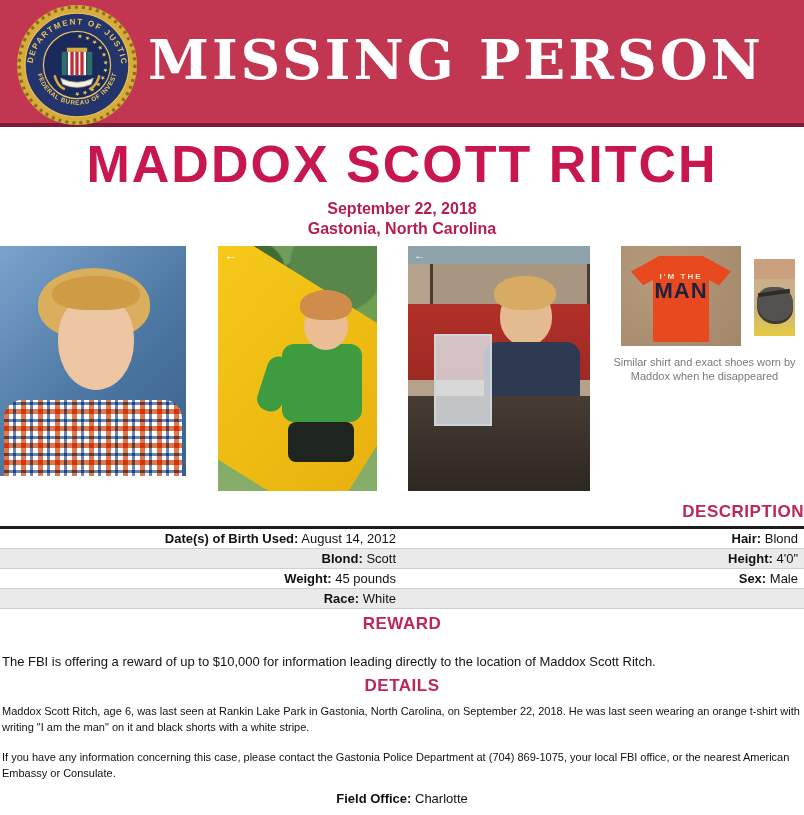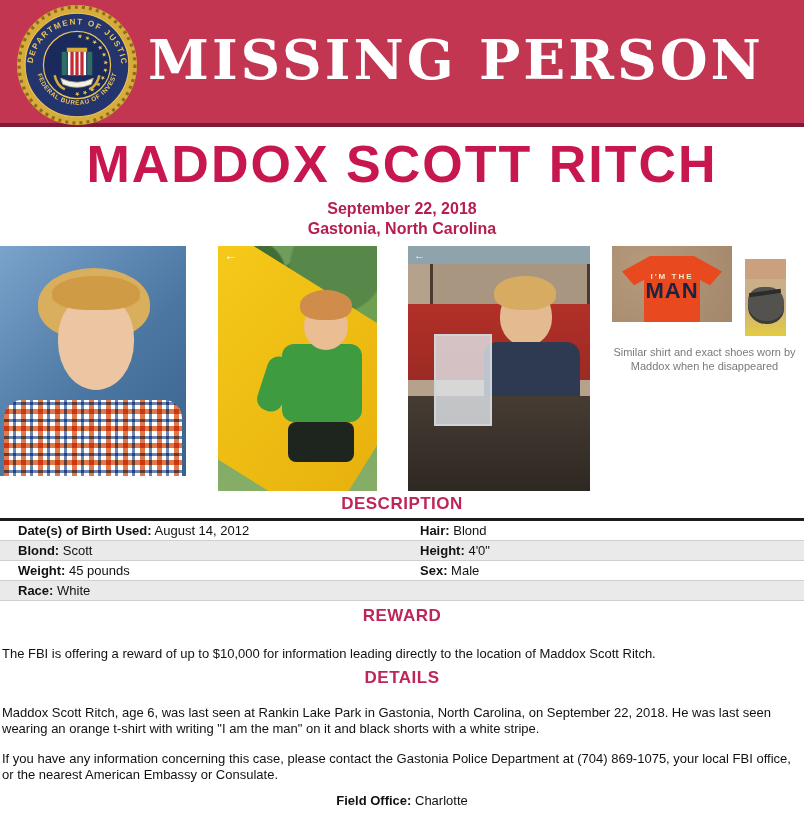--- a/index.html
+++ b/index.html
@@ -47,46 +47,46 @@
   .photo3 .frame { position:absolute; left:22px; top:10px; width:160px; height:52px; border:3px solid #4a3a30; background:#a99681; }
   .photo3 .booth { position:absolute; left:0; top:58px; width:100%; height:76px; background:linear-gradient(180deg,#b23028,#9c2a24); }
   .photo3 .table3 { position:absolute; left:0; top:150px; width:100%; height:95px; background:linear-gradient(180deg,#463c33,#2e2822); }
   .photo3 .menu { position:absolute; left:26px; top:88px; width:58px; height:92px; background:rgba(222,227,232,.82); border:2px solid #cfd4d8; }
   .photo3 .head3 { position:absolute; left:92px; top:42px; width:52px; height:58px; background:#e4ba90; border-radius:48%; }
   .photo3 .hair3 { position:absolute; left:86px; top:30px; width:62px; height:34px; background:#d7ac62; border-radius:50% 50% 42% 42%; }
   .photo3 .shirt3 { position:absolute; left:76px; top:96px; width:96px; height:62px; background:#2e3a52; border-radius:14px 14px 4px 4px; }
   .back-arrow { position:absolute; left:6px; top:2px; color:#fff; font-size:13px; }
   .evidence { margin-left:22px; width:185px; }
   .evidence-imgs { display:flex; align-items:flex-start; }
-  .shirt-photo { width:120px; height:76px; background:radial-gradient(circle at 30% 30%, #b59a7c, #a3876a); }
+  .shirt-photo { width:120px; height:100px; background:radial-gradient(circle at 30% 30%, #b59a7c, #a3876a);margin-left:9px; }
   .tee { position:absolute; left:10px; top:10px; width:100px; height:86px; background:#e8491f;
     clip-path:polygon(28% 0, 72% 0, 100% 18%, 88% 34%, 78% 28%, 78% 100%, 22% 100%, 22% 28%, 12% 34%, 0 18%); }
   .tee-text { position:absolute; left:0; top:26px; width:100%; text-align:center; }
   .tee-line1 { font-size:8px; font-weight:bold; color:#f7e9c8; letter-spacing:2px; }
   .tee-line2 { font-size:22px; line-height:20px; font-weight:bold; color:#1c2340; letter-spacing:1px; }
   .shoe-photo { width:41px; height:77px; margin-left:13px; margin-top:13px; background:linear-gradient(180deg,#caa07e 0 26%, #c9b089 26% 60%, #e5cb3f); }
   .shoe-body { position:absolute; left:3px; top:28px; width:36px; height:34px; background:#53524e; border-radius:40% 45% 45% 50%; box-shadow:0 3px 0 #3c3b38; }
   .shoe-strap { position:absolute; left:4px; top:32px; width:32px; height:4px; background:#2d2c2a; transform:rotate(-8deg); }
   .evidence-caption { margin-top:9px; font-size:11px; line-height:14px; color:#7a7a7a; text-align:center; }
 
   
   .section-heading { text-align:center; font-size:17px; font-weight:bold; color:#BE2558; letter-spacing:.5px; }
-  .desc-heading { margin-top:3px; }
+  .desc-heading { margin-top:11px;text-align:right; }
 
   
   table.desc { width:100%; border-collapse:collapse; margin-top:4px; border-top:3px solid #1c1c1c; font-size:13px; }
-  table.desc td { width:50%; padding:2px 18px; height:20px; border-bottom:1px solid #cfcfcf; }
+  table.desc td { width:50%; padding:2px 6px; height:20px; border-bottom:1px solid #cfcfcf;text-align:right; }
   table.desc tr:nth-child(even) td { background:#EAEAEA; }
   .lbl { font-weight:bold; }
 
   
   .reward-heading { margin-top:5px; }
   .reward-text { margin:20px 2px 0; font-size:13px; font-weight:normal; }
   .details-heading { margin-top:7px; }
-  .details-p { margin:17px 2px 0; font-size:13px; line-height:16px; }
+  .details-p { margin:7px 2px 0; font-size:11px; line-height:16px; }
   .p-gap { margin-top:14px; }
   .field-office { margin:10px 2px 0; font-size:13px;text-align:center; }
 </style>
 </head>
 <body>
 
 <div>
 
   <header class="banner">
     <svg class="seal" viewBox="0 0 120 120" aria-hidden="true">

